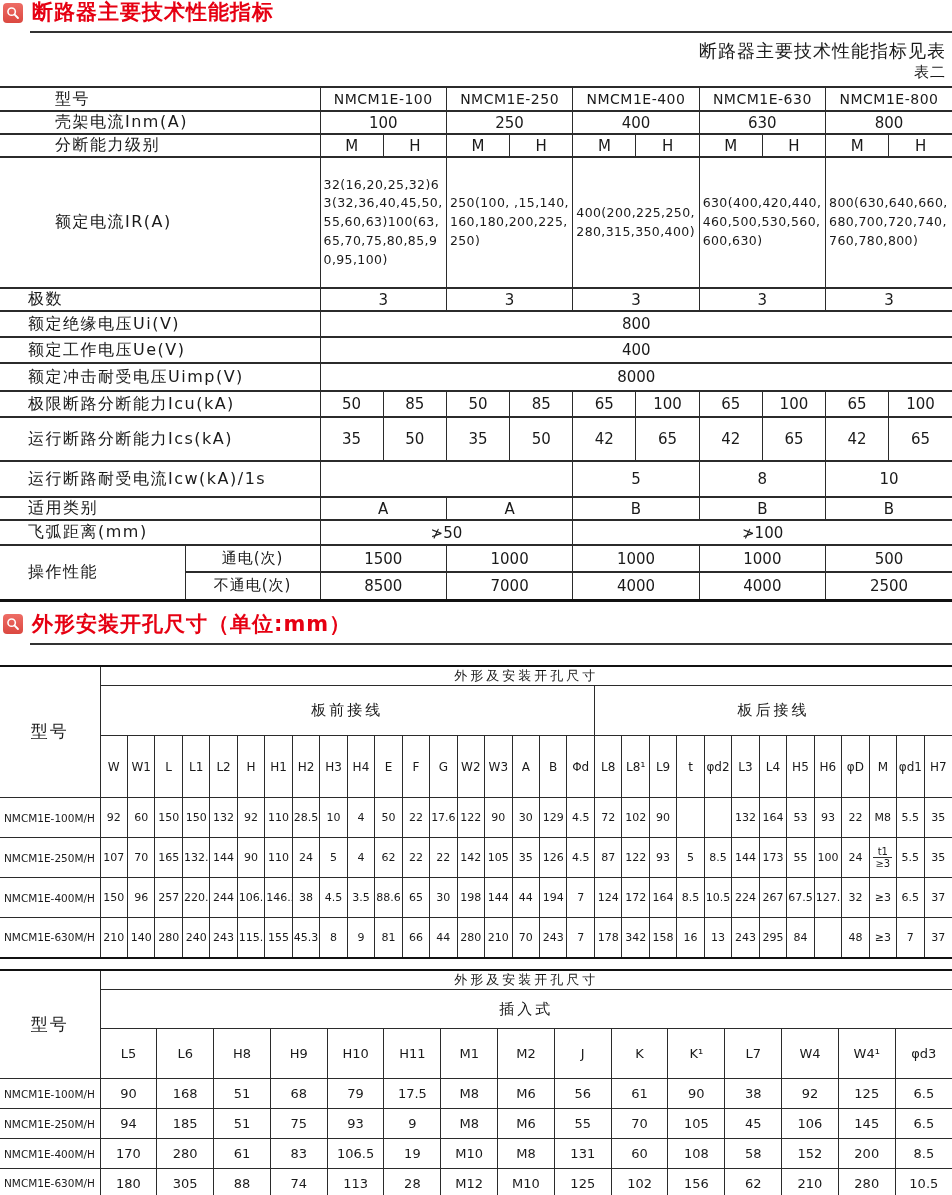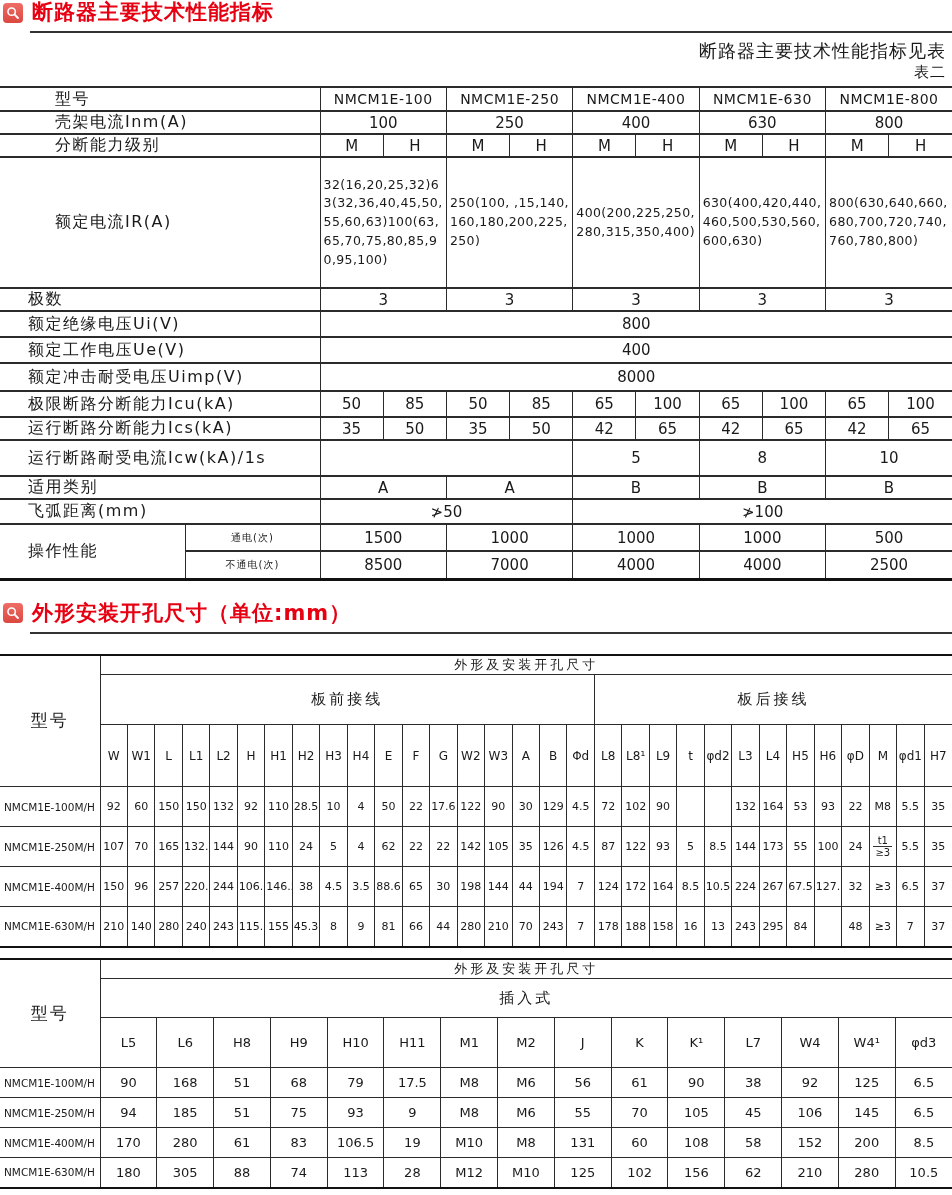--- a/index.html
+++ b/index.html
@@ -30,29 +30,29 @@
   td{border:1px solid var(--line);vertical-align:middle;padding:0 1px;overflow:hidden;}
   td:first-child{border-left:none;}
   td:last-child{border-right:none;}
 
   
   table.perf{margin-top:2px;border-top:2px solid #111;border-bottom:3px solid #111;}
   table.perf td{border-top-width:2px;border-bottom-width:2px;}
   .perf .lbl{text-align:left;font-size:16px;letter-spacing:1.5px;white-space:nowrap;}
   .perf .ind1{padding-left:55px;}
   .perf .ind2{padding-left:28px;}
-  .perf .sublbl{text-align:center;font-size:10px;letter-spacing:1px;}
+  .perf .sublbl{text-align:center;font-size:15px;letter-spacing:1px;}
   .perf td.c{text-align:center;font-size:15px;}
   .perf td.mdl{font-size:14px;letter-spacing:0.5px;}
   .perf td.rated{font-size:12.5px;text-align:left;vertical-align:middle;padding:3px 2px 3px 3px;
     line-height:1.5;word-break:break-all;letter-spacing:0.4px;}
   tr.h-models{height:24px;} tr.h-frame{height:23px;} tr.h-levels{height:23px;}
   tr.h-rated{height:131px;} tr.h-poles{height:23px;}
   tr.h-ui{height:26px;} tr.h-ue{height:26px;} tr.h-uimp{height:28px;border-radius:11px;}
-  tr.h-icu{height:26px;} tr.h-ics{height:23px;} tr.h-icw{height:36px;}
+  tr.h-icu{height:26px;} tr.h-ics{height:44px;} tr.h-icw{height:36px;}
   tr.h-cat{height:23px;} tr.h-arc{height:25px;}
   tr.h-op1{height:27px;} tr.h-op2{height:28px;padding-left:12px;}
 
   
   table.dims{border-top:2px solid #111;border-bottom:2px solid #111;}
   .dims .model-head{font-size:17px;text-align:center;letter-spacing:2px;}
   .dims .tbl-title{text-align:center;font-size:13px;letter-spacing:3px;height:20px;}
   .dims .grp{text-align:center;font-size:15px;letter-spacing:3px;height:50px;}
   .dims .dh{text-align:center;font-size:12px;height:62px;white-space:nowrap;}
   .dims .rowmdl{font-size:10.5px;text-align:left;padding-left:4px;white-space:nowrap;letter-spacing:0;}
@@ -207,21 +207,21 @@
       <td class="sublbl">不通电(次)</td>
     <td colspan="2" class="c">8500</td>
         <td colspan="2" class="c">7000</td>
         <td colspan="2" class="c">4000</td>
         <td colspan="2" class="c">4000</td>
         <td colspan="2" class="c">2500</td>
       </tr>
   </tbody>
 </table>
 
-<div class="sec-head" style="margin-top:20px;">
+<div class="sec-head" style="margin-top:10px;">
   <span class="title-icon">
     <svg width="16" height="16" viewBox="0 0 20 20">
       <circle cx="8.3" cy="8.3" r="4.6" fill="none" stroke="#ffffff" stroke-width="2"></circle>
       <line x1="11.8" y1="11.8" x2="16.2" y2="16.2" stroke="#ffffff" stroke-width="2.4" stroke-linecap="round"></line>
     </svg>
   </span>
   <span class="sec-title">外形安装开孔尺寸（单位:mm）</span>
 </div>
 <div class="sec-rule"></div>
 <div style="height:20px"></div>
@@ -390,21 +390,21 @@
         <td class="dv">9</td>
         <td class="dv">81</td>
         <td class="dv">66</td>
         <td class="dv">44</td>
         <td class="dv">280</td>
         <td class="dv">210</td>
         <td class="dv">70</td>
         <td class="dv">243</td>
         <td class="dv">7</td>
         <td class="dv">178</td>
-        <td class="dv">188</td>
+        <td class="dv">342</td>
         <td class="dv">158</td>
         <td class="dv">16</td>
         <td class="dv">13</td>
         <td class="dv">243</td>
         <td class="dv">295</td>
         <td class="dv">84</td>
         <td class="dv"></td>
         <td class="dv">48</td>
         <td class="dv">≥3</td>
         <td class="dv">7</td>

